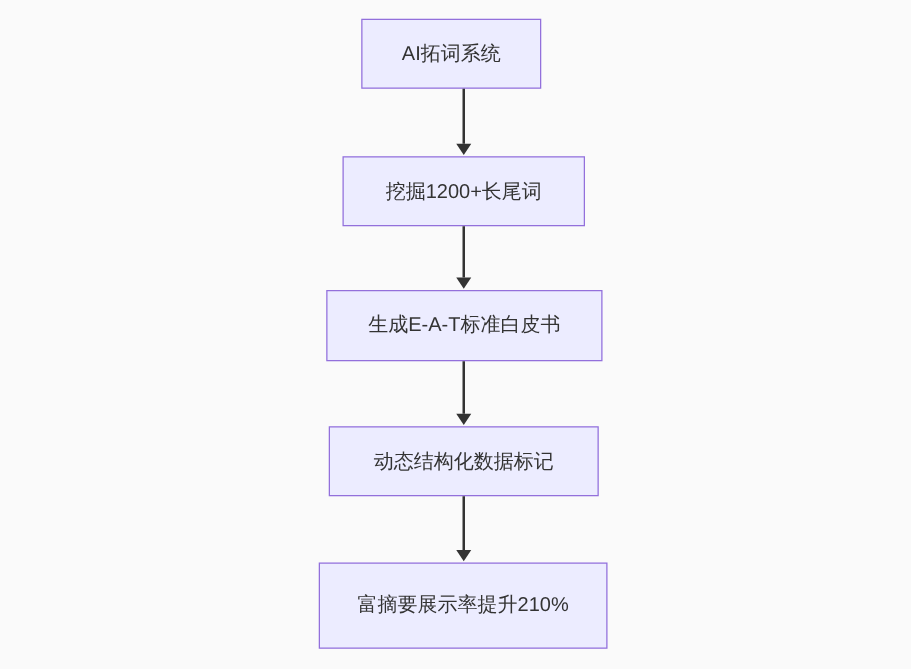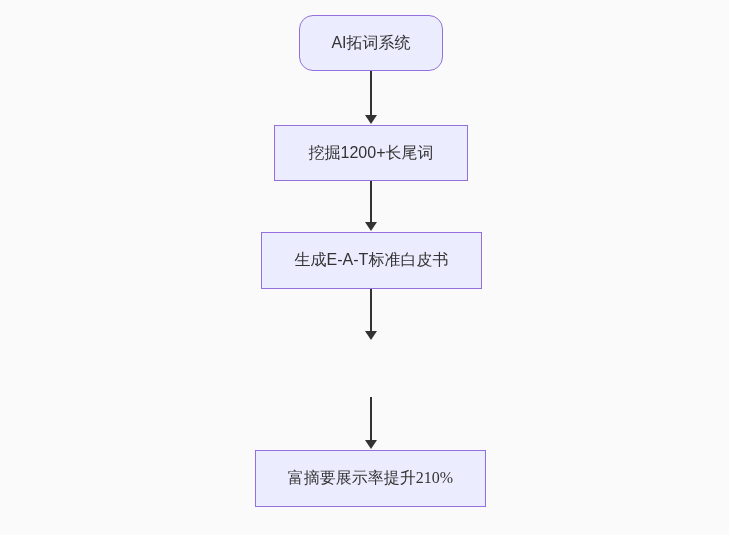--- a/index.html
+++ b/index.html
@@ -21,25 +21,25 @@
     background: #ECECFF;
     border: 1px solid #9370DB;
     color: #333333;
     font-size: 16px;
     display: flex;
     align-items: center;
     justify-content: center;
     text-align: center;
     white-space: nowrap;
   }
-  .node-1 { left: 299px; top: 15px;  width: 144px; height: 56px; border-radius: 14px; }
+  .node-1 { left: 289px; top: 15px;  width: 144px; height: 56px; }
   .node-2 { left: 274px; top: 125px; width: 194px; height: 56px; }
   .node-3 { left: 261px; top: 232px; width: 221px; height: 57px; text-align: right; }
   .node-4 { left: 263px; top: 341px; width: 216px; height: 56px; }
-  .node-5 { left: 255px; top: 450px; width: 231px; height: 57px; font-family: Liberation Serif, serif; }
+  .node-5 { left: 255px; top: 450px; width: 231px; height: 69px; }
 
   .edge {
     position: absolute;
     left: 365px;           
     width: 12px;
     display: flex;
     flex-direction: column;
     align-items: center;
   }
   .edge-1 { top: 71px;  height: 53px; }
@@ -84,20 +84,23 @@
 
   <div class="node node-3">
     <span>生成E-A-T标准白皮书</span>
   </div>
 
   <div class="edge edge-3">
     <div class="line"></div>
     <div class="head"></div>
   </div>
 
+  <div class="node node-4">
+    <span>动态结构化数据标记</span>
+  </div>
 
   <div class="edge edge-4">
     <div class="line"></div>
     <div class="head"></div>
   </div>
 
   <div class="node node-5">
     <span>富摘要展示率提升210%</span>
   </div>
 

